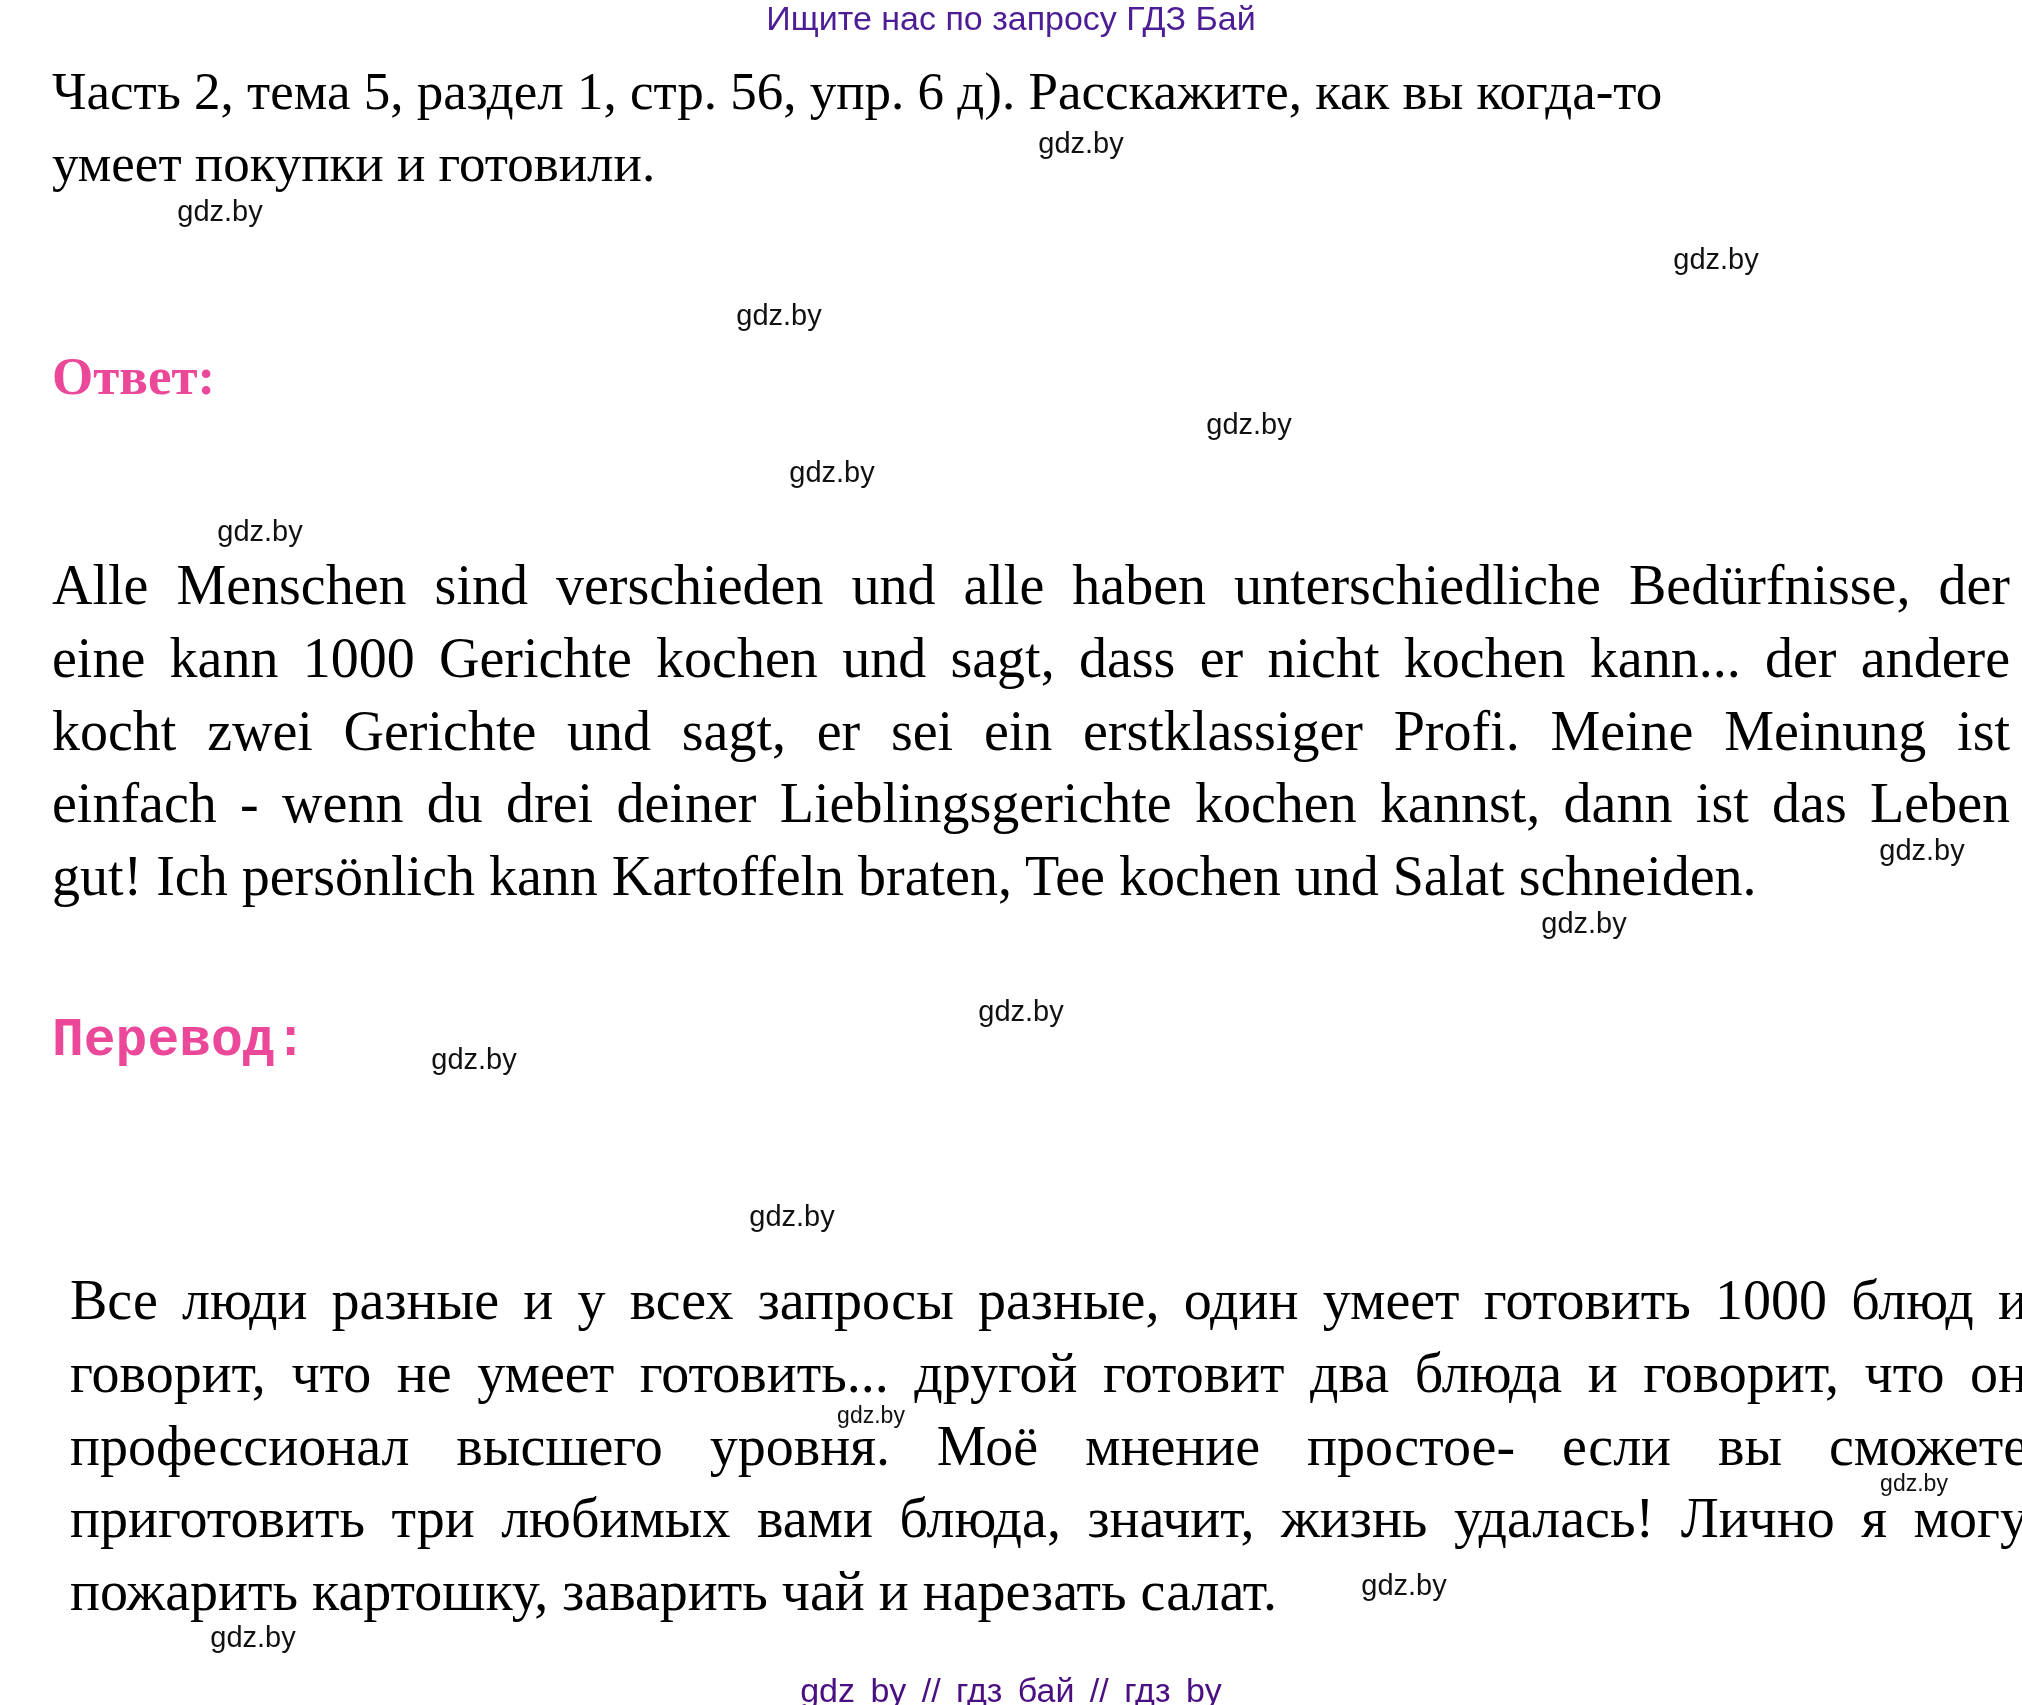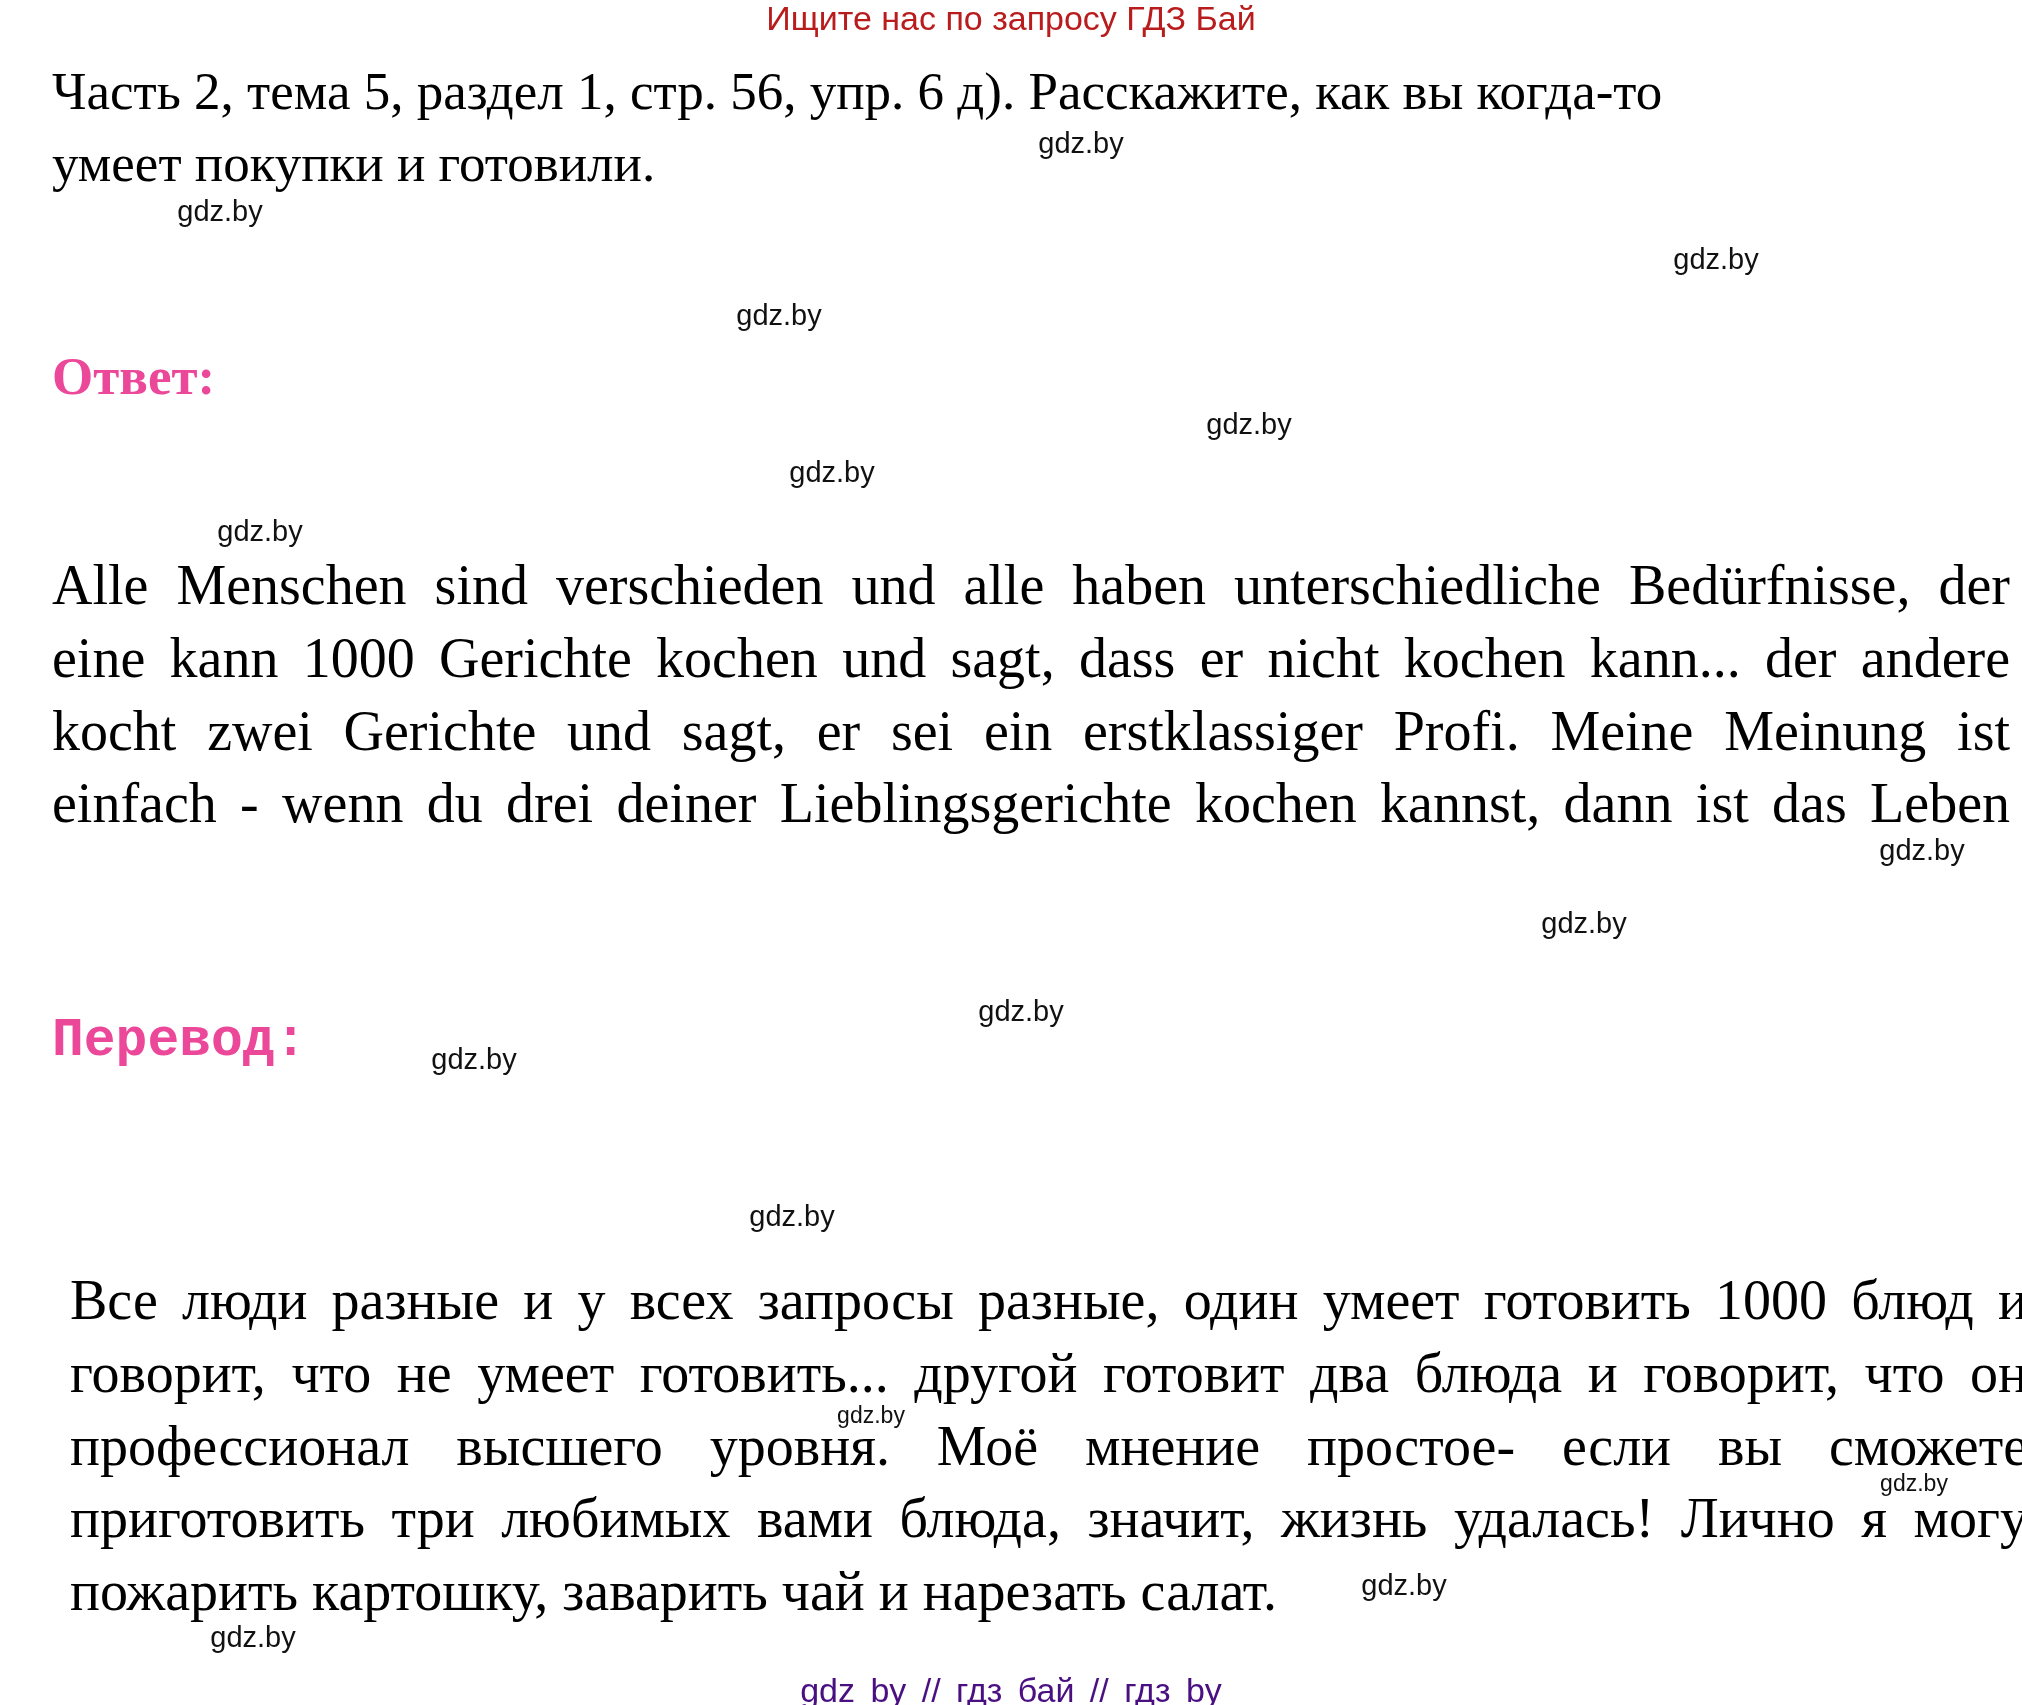--- a/index.html
+++ b/index.html
@@ -1,20 +1,20 @@
 <!DOCTYPE html>
 <html><head>
 <meta charset="utf-8">
 <style>
   html, body { margin: 0; padding: 0; background: #ffffff; }
   body { width: 2022px; height: 1705px; position: relative; overflow: hidden; }
   .banner {
     position: absolute; left: 0; top: 0; width: 2022px; text-align: center;
     font-family: "Liberation Sans", sans-serif; font-size: 34px; line-height: 36px;
-    color: #b91c1c;
+    color: #4c1d95;
   }
   .title {
     position: absolute; left: 52px; top: 55px; width: 1958px;
     font-family: "Liberation Serif", serif; font-weight: normal; font-size: 53px;
     line-height: 72px; color: #000; text-align: justify; text-align-last: left;
   }
   .section-head {
     position: absolute; left: 52px;
     font-family: "Liberation Serif", serif; font-weight: bold; font-size: 53px;
     line-height: 60px; color: #ec4899;
@@ -47,20 +47,21 @@
   <div>умеет покупки и готовили.</div>
 </div>
 
 <div class="section-head" style="top:346px;">Ответ:</div>
 
 <div class="para" style="top:549px;">
   <span class="line">Alle Menschen sind verschieden und alle haben unterschiedliche Bedürfnisse, der</span>
   <span class="line">eine kann 1000 Gerichte kochen und sagt, dass er nicht kochen kann... der andere</span>
   <span class="line">kocht zwei Gerichte und sagt, er sei ein erstklassiger Profi. Meine Meinung ist</span>
   <span class="line">einfach - wenn du drei deiner Lieblingsgerichte kochen kannst, dann ist das Leben</span>
+  <span class="line last">gut! Ich persönlich kann Kartoffeln braten, Tee kochen und Salat schneiden.</span>
 </div>
 
 <div class="section-head" style="top:1011px;font-family:Liberation Mono, monospace;">Перевод:</div>
 
 <div class="para" style="top:1264px;margin-left:18px;">
   <span class="line">Все люди разные и у всех запросы разные, один умеет готовить 1000 блюд и</span>
   <span class="line">говорит, что не умеет готовить... другой готовит два блюда и говорит, что он</span>
   <span class="line">профессионал высшего уровня. Моё мнение простое- если вы сможете</span>
   <span class="line">приготовить три любимых вами блюда, значит, жизнь удалась!  Лично я могу</span>
   <span class="line last">пожарить картошку, заварить чай и нарезать салат.</span>

